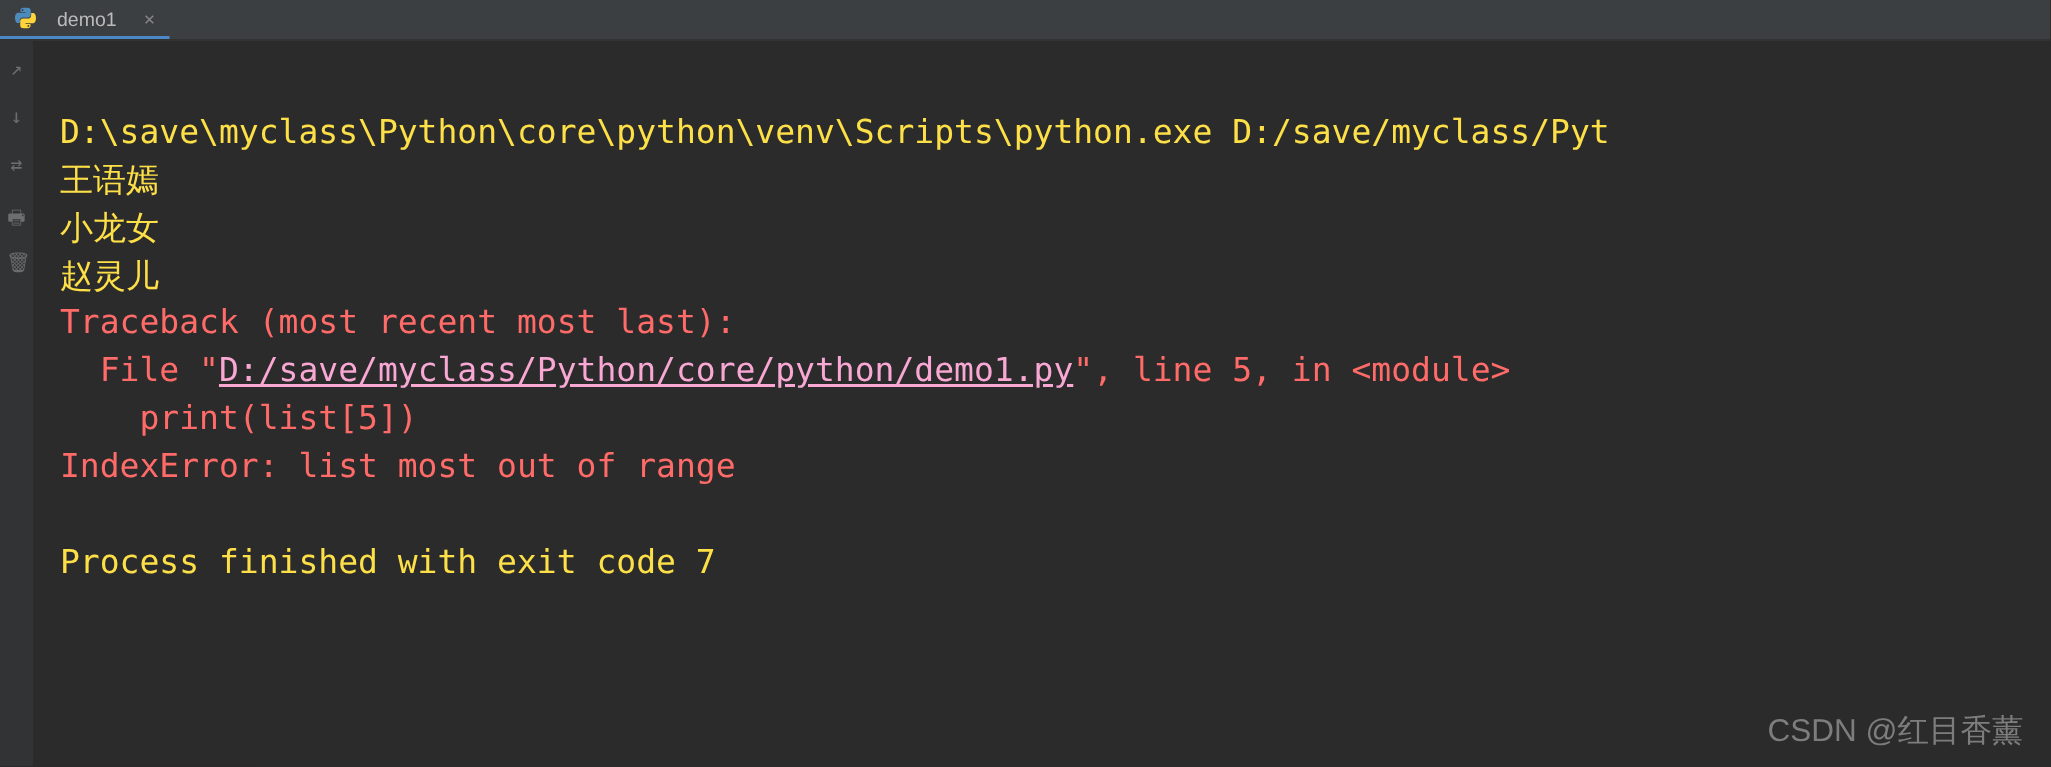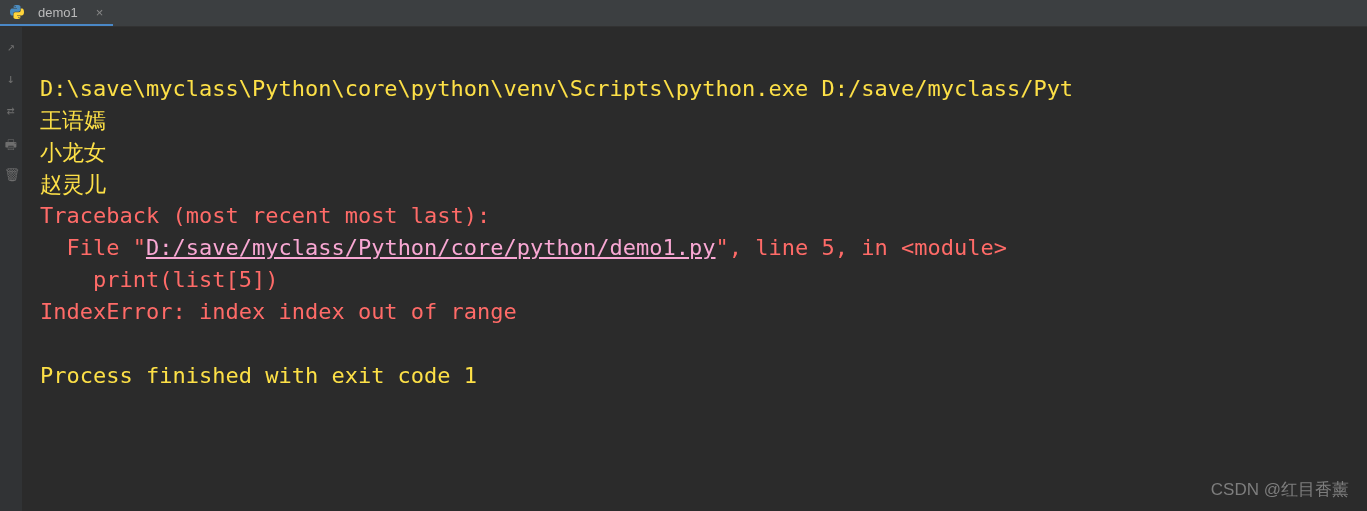--- a/index.html
+++ b/index.html
@@ -84,21 +84,21 @@
     }
     .error-link {
       color: #f9a8d4;
       text-decoration: underline;
     }
     .watermark {
       position: absolute;
       right: 18px;
       bottom: 10px;
       color: #7d7d7d;
-      font-size: 17px;
+      font-size: 21px;
       font-family: sans-serif;
     }
   </style>
 </head>
 <body>
 
 <div class="tab-bar">
   <div class="tab">
     <span class="python-icon">
       <svg viewBox="0 0 16 16" width="14" height="14">
@@ -120,18 +120,18 @@
 </div>
 
 <div class="console">
 <span class="output-line">D:\save\myclass\Python\core\python\venv\Scripts\python.exe D:/save/myclass/Pyt</span>
 <span class="output-line">王语嫣</span>
 <span class="output-line">小龙女</span>
 <span class="output-line">赵灵儿</span>
 <span class="error-text">Traceback (most recent most last):</span>
 <span class="error-text"><span>  File "</span><span class="error-link">D:/save/myclass/Python/core/python/demo1.py</span><span>", line 5, in &lt;module&gt;</span></span>
 <span class="error-text">    print(list[5])</span>
-<span class="error-text">IndexError: index index out of range</span>
+<span class="error-text">IndexError: list most out of range</span>
 <span class="output-line"></span>
-<span class="output-line">Process finished with exit code 1</span>
+<span class="output-line">Process finished with exit code 7</span>
 </div>
 
 <div class="watermark">CSDN @红目香薰</div>
 
 </body></html>

